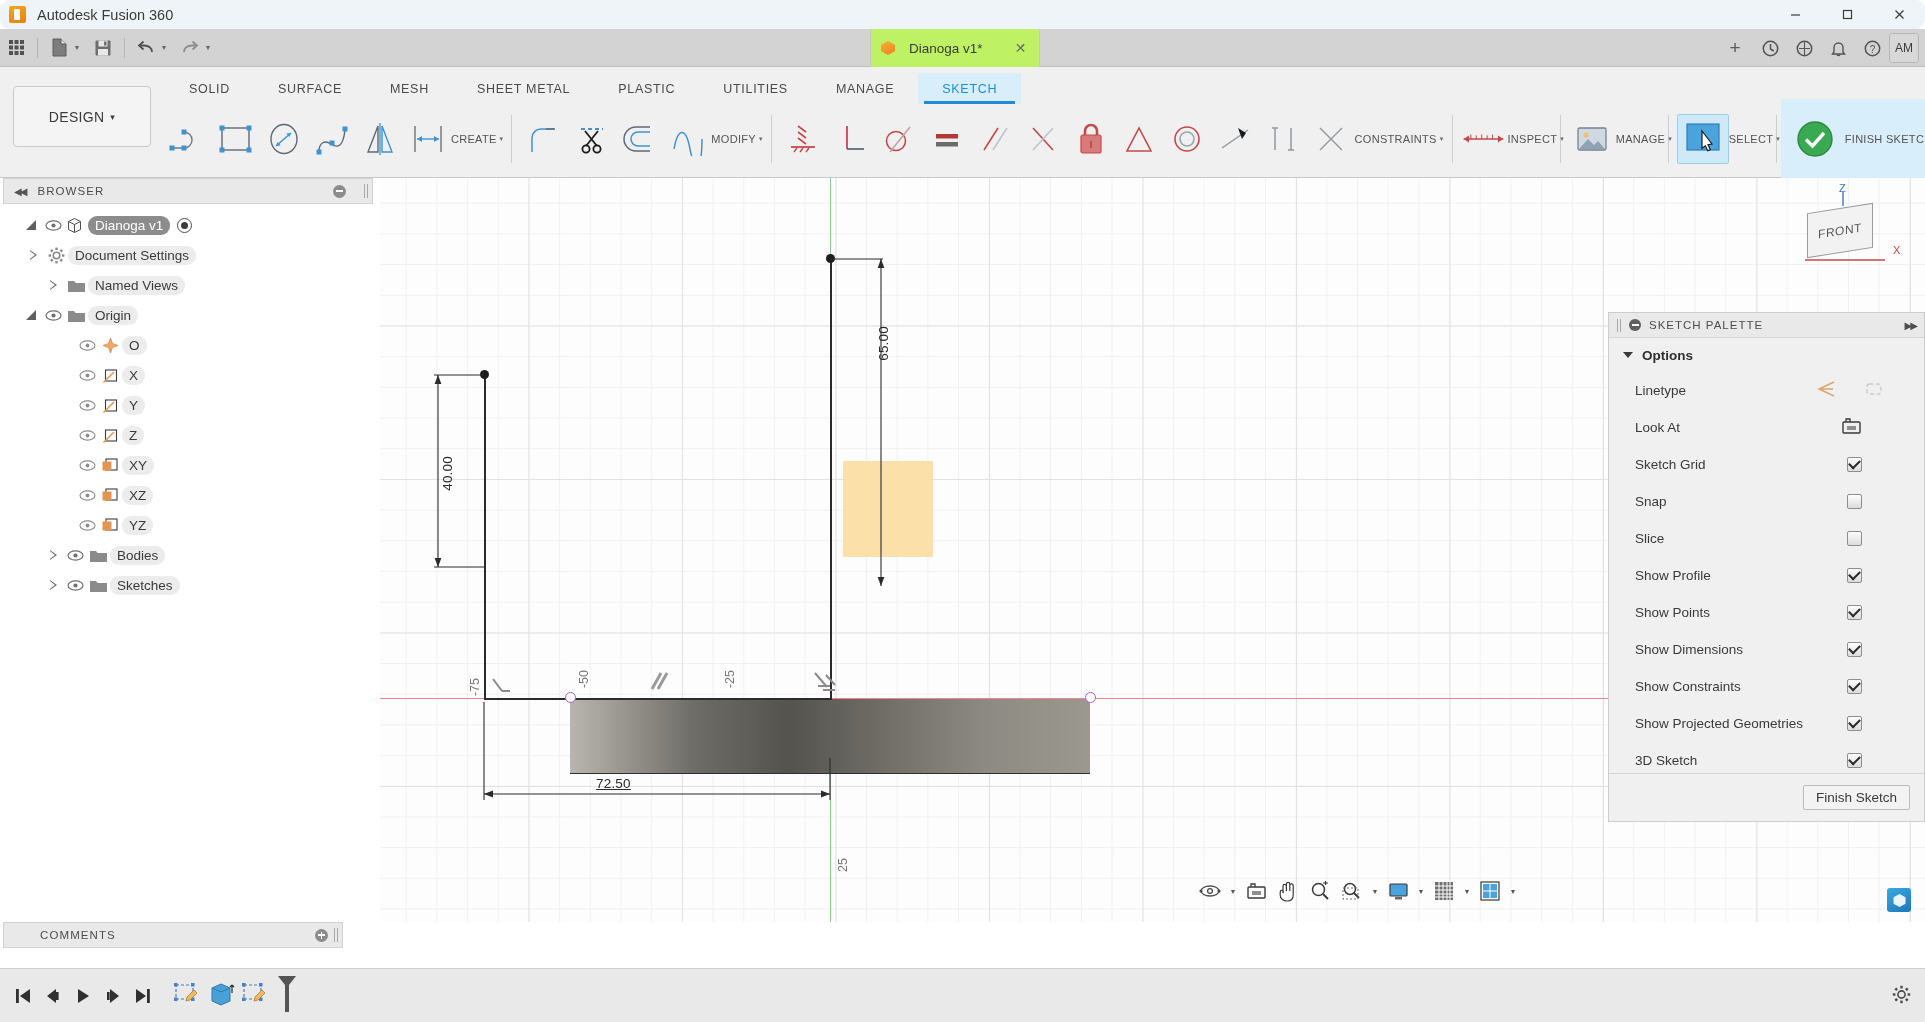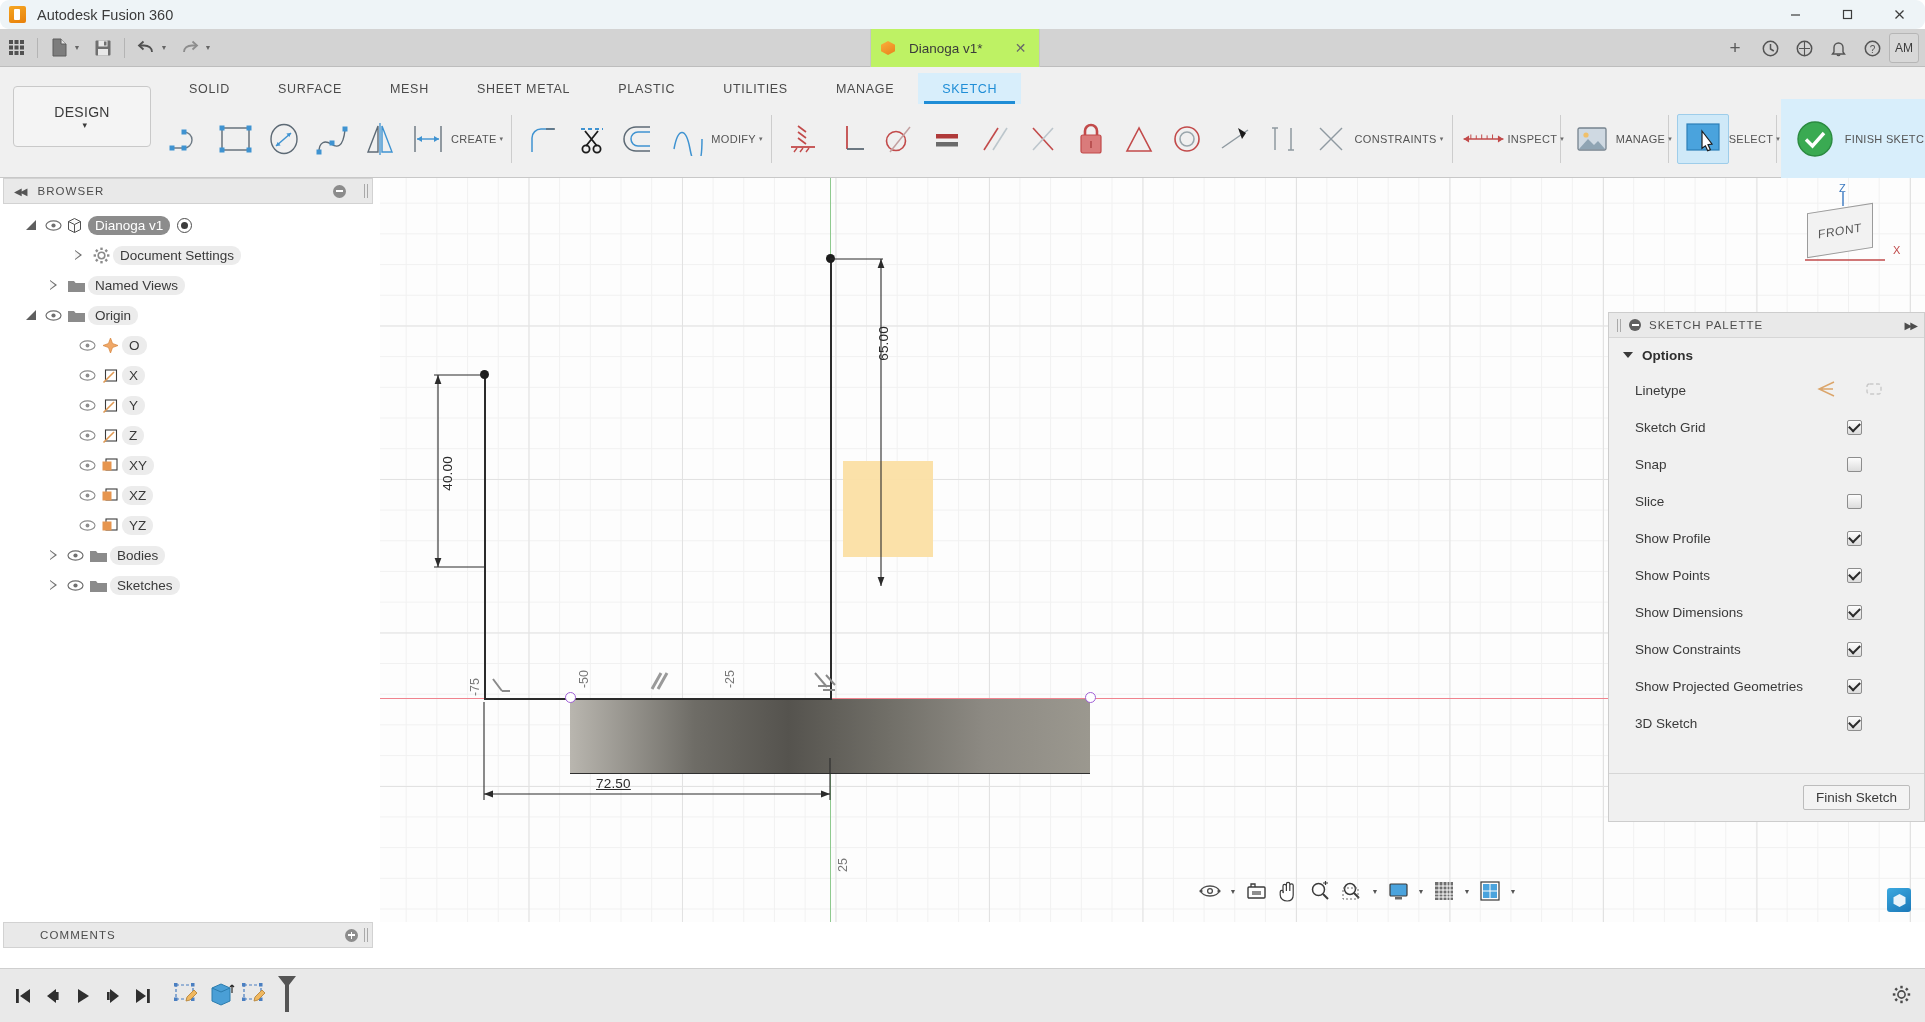--- a/index.html
+++ b/index.html
@@ -75,21 +75,21 @@
 
   
   .ribbon {
     position:absolute; top:67px; left:0; width:1925px; height:111px;
     background:#f0f0f0; border-bottom:1px solid #c8c8c8;
   }
   .design-btn {
     position:absolute; left:13px; top:19px; width:138px; height:61px;
     background:#f4f4f4; border:1px solid #c9c9c9; border-radius:4px;
     display:flex; align-items:center; justify-content:center;
-    font-size:14px; color:#3b3b3b; letter-spacing:.3px;flex-direction:column;
+    font-size:14px; color:#3b3b3b; letter-spacing:.3px;
   }
   .wsTabs { position:absolute; left:165px; top:6px; display:flex; align-items:flex-start; }
   .wsTab {
     font-size:12.5px; letter-spacing:.7px; color:#4a4a4a; padding:9px 24px 8px 24px;
     position:relative;
   }
   .wsTab.active{
     color:#1f8dd6; background:#d8eefb;
   }
   .wsTab.active::after{
@@ -259,21 +259,21 @@
     position:absolute;left:0;right:0;bottom:0;height:48px;border-top:1px solid #d6d6d6;
     display:flex;align-items:center;justify-content:flex-end;padding-right:14px;
   }
   .finish-btn{
     padding:4px 12px;border:1px solid #bcbcbc;background:#f3f3f3;border-radius:2px;
     font-size:13.5px;color:#3a3a3a;
   }
 
   
   .comments{
-    position:absolute; left:3px; top:922px; width:370px; height:26px;
+    position:absolute; left:3px; top:922px; width:340px; height:26px;
     background:#e9e9e9; border:1px solid #d2d2d2; display:flex; align-items:center;
     padding-left:36px; font-size:11.5px; letter-spacing:1.1px; color:#4d4d4d;
   }
   .cm-plus{ margin-left:auto;margin-right:6px;width:13px;height:13px;border-radius:50%;
     background:#8c8c8c; position:relative;}
   .cm-plus::before,.cm-plus::after{content:"";position:absolute;background:#fff;}
   .cm-plus::before{left:3px;top:5.7px;width:7px;height:1.6px;}
   .cm-plus::after{left:5.7px;top:3px;width:1.6px;height:7px;}
   .cm-grip{width:4px;height:14px;border-left:1px solid #a9a9a9;border-right:1px solid #a9a9a9;margin-right:4px;}
 
@@ -870,21 +870,21 @@
         <span class="icn">
           <svg width="18" height="16" viewBox="0 0 18 16">
               <path d="M1.5 4.5l6-3 6 3v8l-6 3-6-3z" fill="#fafafa" stroke="#4f4f4f" stroke-width="1"></path>
               <path d="M1.5 4.5l6 3 6-3M7.5 7.5v8" fill="none" stroke="#4f4f4f" stroke-width="1"></path>
             </svg>
         </span>
         <span class="lbl selected">Dianoga v1</span>
         <span class="radio-dot"></span>
       </div>
 
-      <div class="trow" style="padding-left:67px;">
+      <div class="trow" style="padding-left:22px;">
         <span class="tw">
             <span class="ar-c"></span>
           </span>
         <span class="icn">
           <svg width="17" height="17" viewBox="0 0 17 17">
               <circle cx="8.5" cy="8.5" r="3.3" fill="none" stroke="#8b8b8b" stroke-width="1.6"></circle>
               <g stroke="#8b8b8b" stroke-width="2.4">
                 <line x1="8.5" y1="0.6" x2="8.5" y2="3"></line>
                 <line x1="8.5" y1="14" x2="8.5" y2="16.4"></line>
                 <line x1="0.6" y1="8.5" x2="3" y2="8.5"></line>
@@ -1107,20 +1107,32 @@
             </svg>
         </span>
         <span>
           <svg width="20" height="18" viewBox="0 0 20 18">
               <rect x="3" y="4" width="14" height="10" rx="2.5" fill="none" stroke="#c9c9c9" stroke-width="1.4" stroke-dasharray="4 2.5"></rect>
             </svg>
         </span>
       </span>
     </div>
 
+    <div class="pal-row">
+      <span>Look At</span>
+      <span class="ctrl">
+        <span>
+          <svg width="21" height="19" viewBox="0 0 21 19">
+              <rect x="2" y="5" width="17" height="11" rx="1" fill="none" stroke="#3a3a3a" stroke-width="1.4"></rect>
+              <rect x="6" y="9" width="9" height="4" fill="#8d8d8d"></rect>
+              <path d="M5 5V2h4v3" fill="none" stroke="#3a3a3a" stroke-width="1.3"></path>
+            </svg>
+        </span>
+      </span>
+    </div>
 
     <div class="pal-row">
       <span>Sketch Grid</span>
       <span class="ctrl">
         <span class="chk on"></span>
       </span>
     </div>
 
     <div class="pal-row">
       <span>Snap</span>

